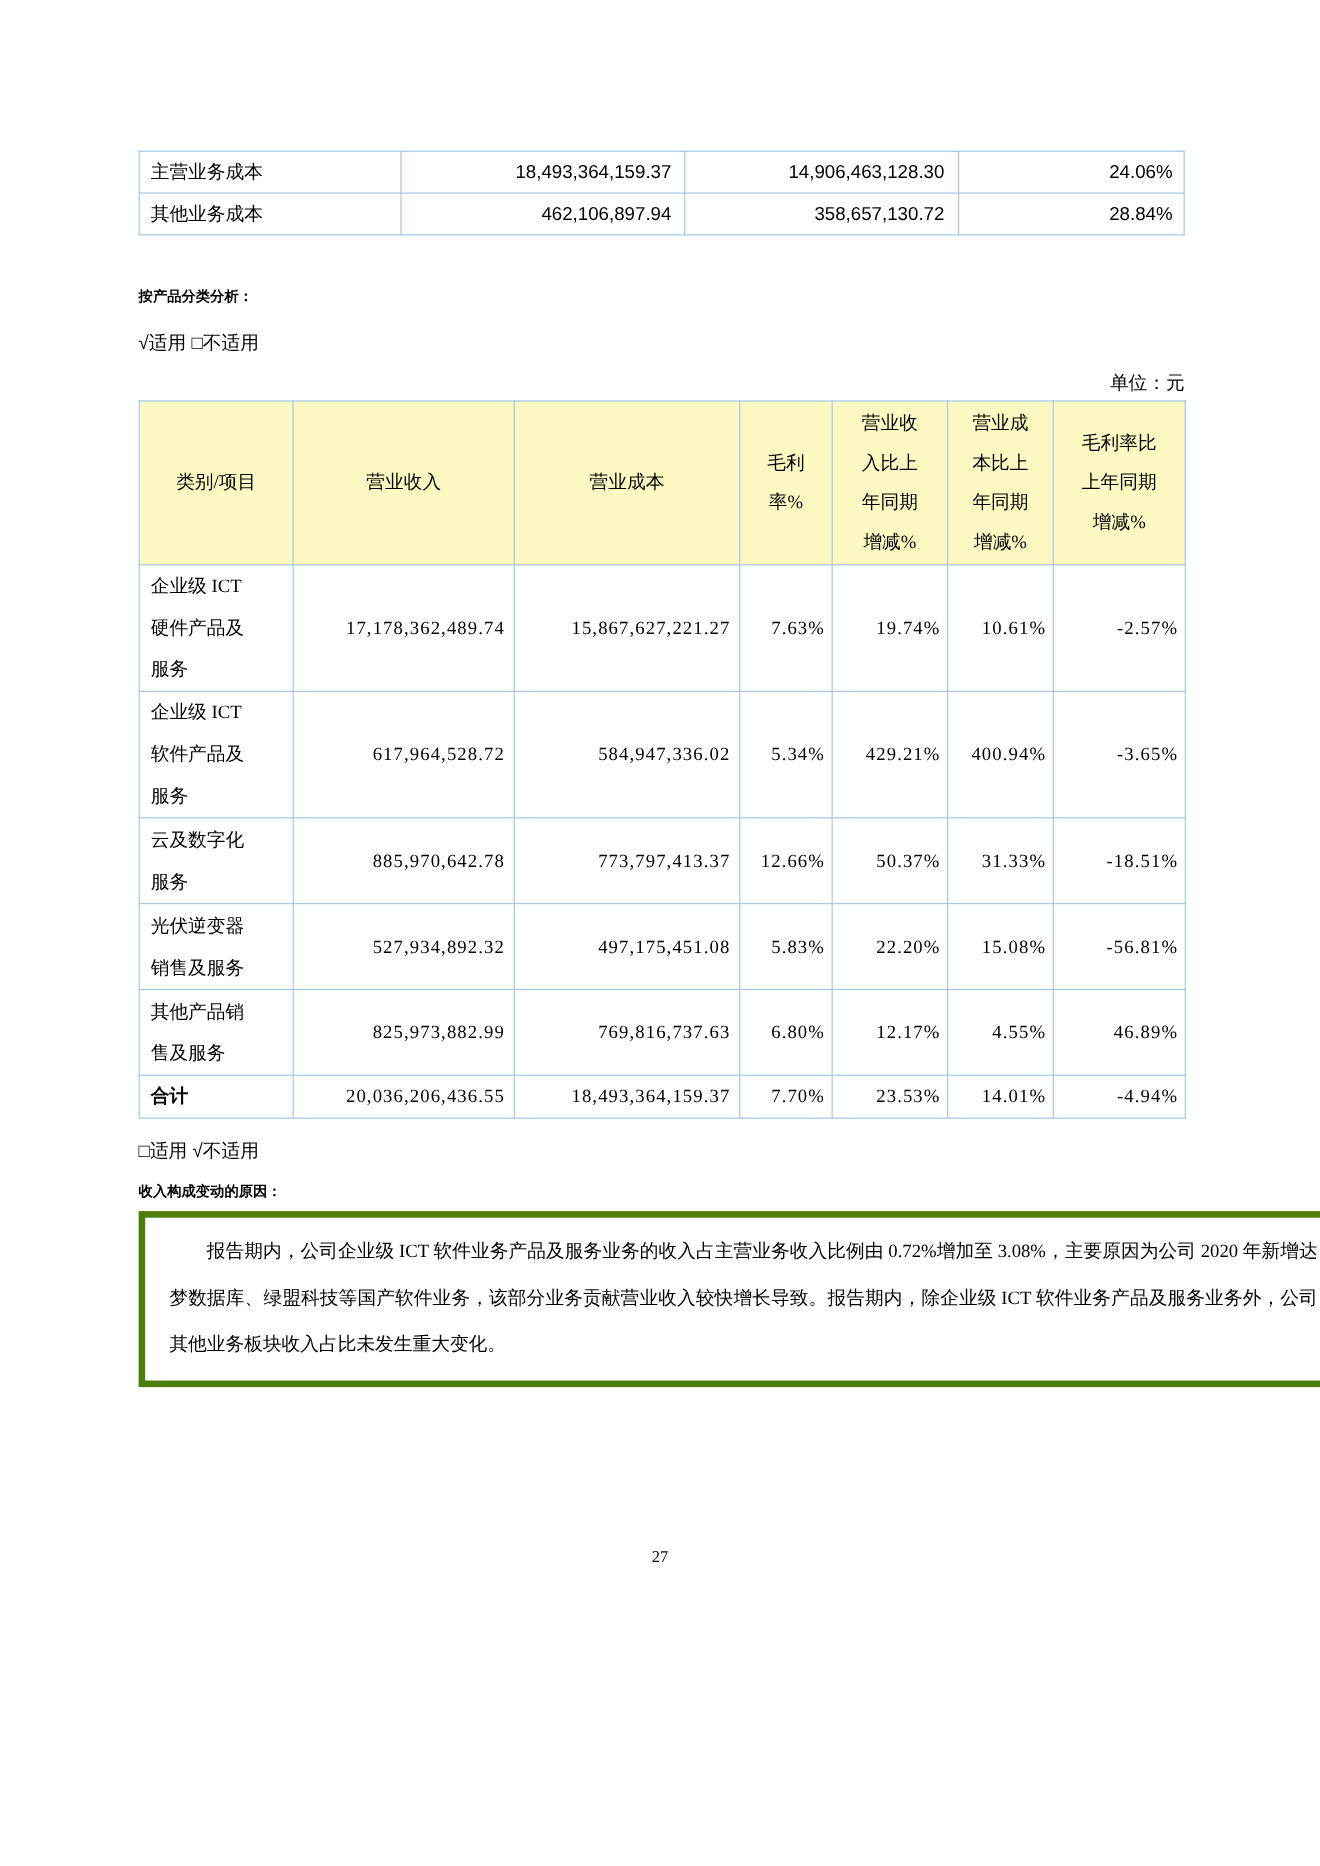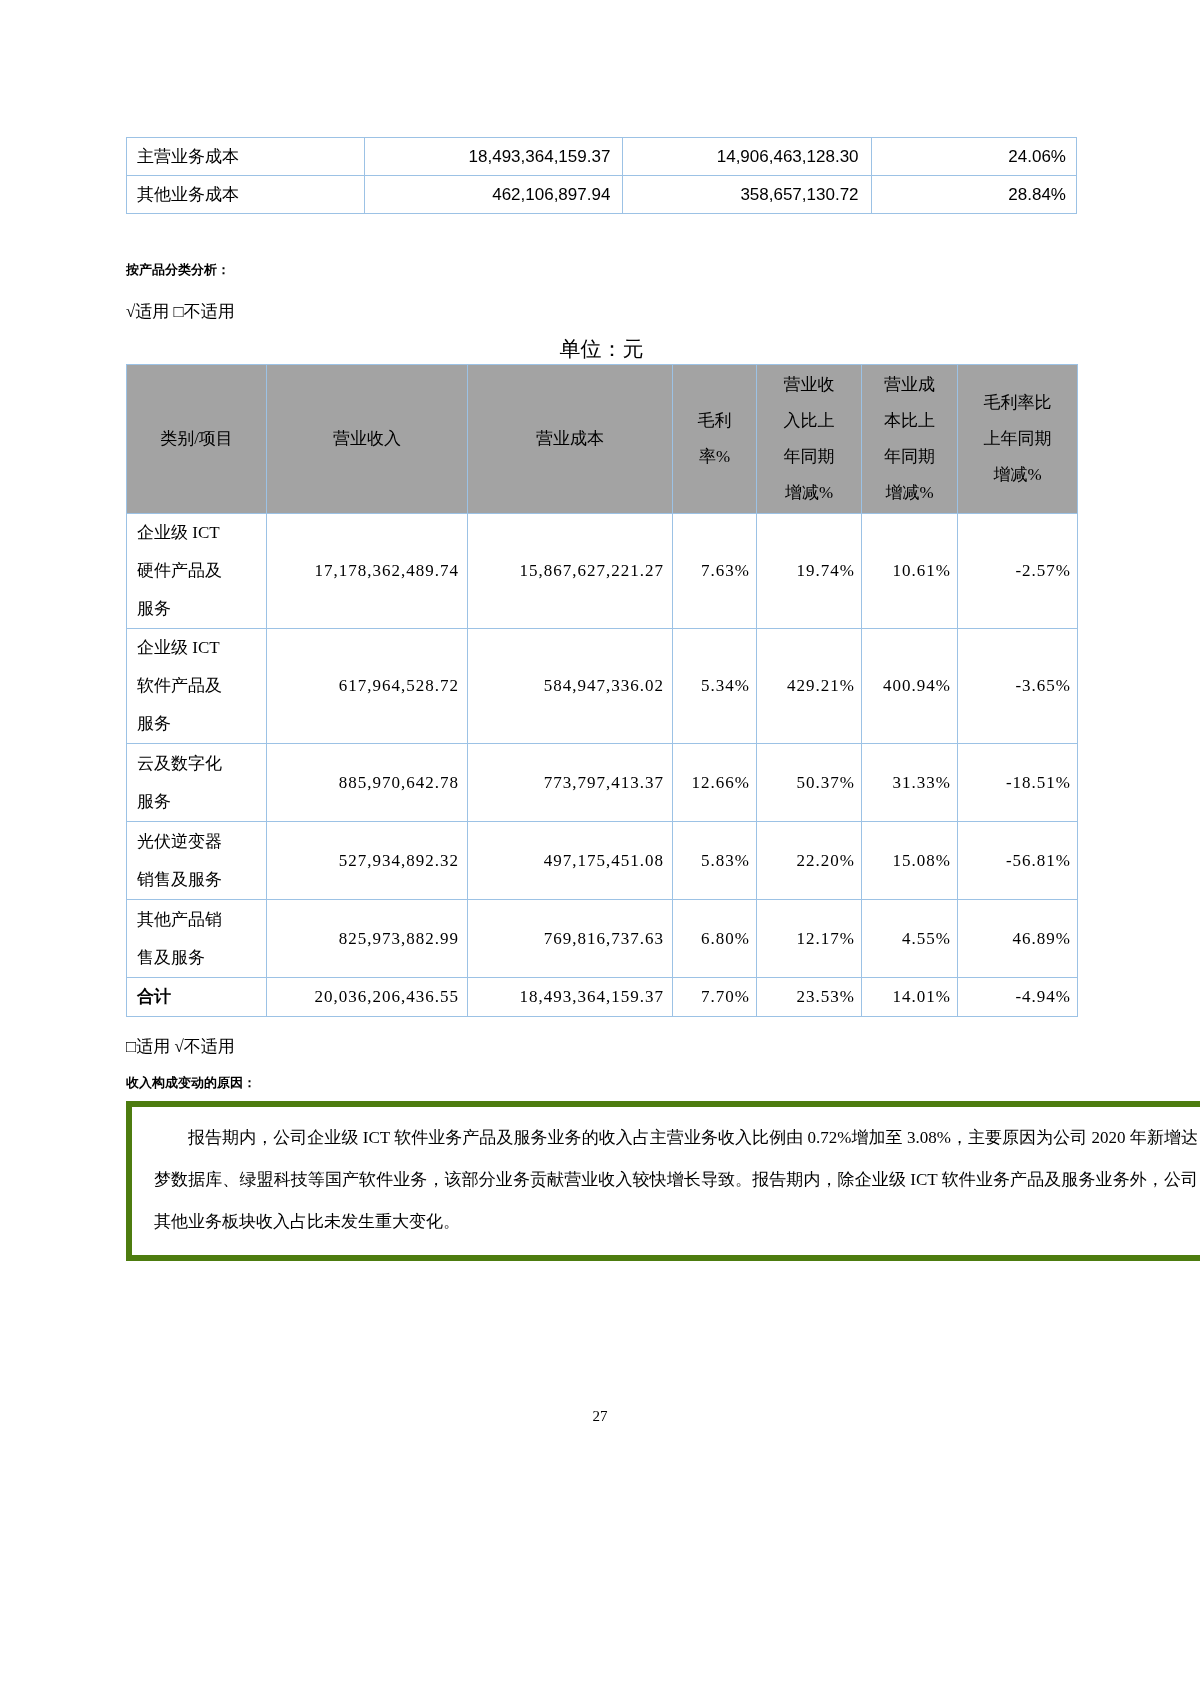--- a/index.html
+++ b/index.html
@@ -26,36 +26,36 @@
   .top-table .c2 { width: 248px; text-align: right; padding-right: 12px; }
   .top-table .c3 { width: 238px; text-align: right; padding-right: 12px; }
   .top-table .c4 { width: 197px; text-align: right; padding-right: 10px; }
 
   
   .section-heading {
     font-family: "Liberation Sans", "DejaVu Sans", sans-serif;
     font-weight: bold; font-size: 13px; line-height: 24px;
   }
   .applicability {
-    font-family: Liberation Serif, serif;
+    font-family: Liberation Sans, sans-serif;
     font-size: 17px; line-height: 24px; margin-top: 18px;
   }
   .unit-label {
-    text-align: center; font-size: 21px; line-height: 22px;
+    text-align: right; font-size: 17px; line-height: 22px;
     margin-top: 14px; margin-bottom: 4px;
   }
 
   
   .main-table { width: 951px; font-size: 17px; }
   .main-table th, .main-table td {
     border: 1px solid #9cc2e5; vertical-align: middle;
     font-weight: normal; white-space: pre-line;
   }
   .main-table th {
-    background: #a3a3a3; text-align: center;
+    background: #fef9c3; text-align: center;
     line-height: 36px; padding: 2px 4px;
   }
   .main-table tr.hdr     { height: 147px; }
   .main-table tr.r-tall  { height: 115px; }
   .main-table tr.r-med   { height: 78px;  }
   .main-table tr.r-total { height: 38px;  }
   .main-table td { line-height: 38px; }
   .main-table .cat { text-align: left; padding: 0 4px 0 10px; }
   .main-table .num { text-align: right; padding: 0 8px 0 2px; letter-spacing: 1px; }
   .main-table .pct { text-align: right; padding: 0 6px 0 2px; letter-spacing: 1px; }

